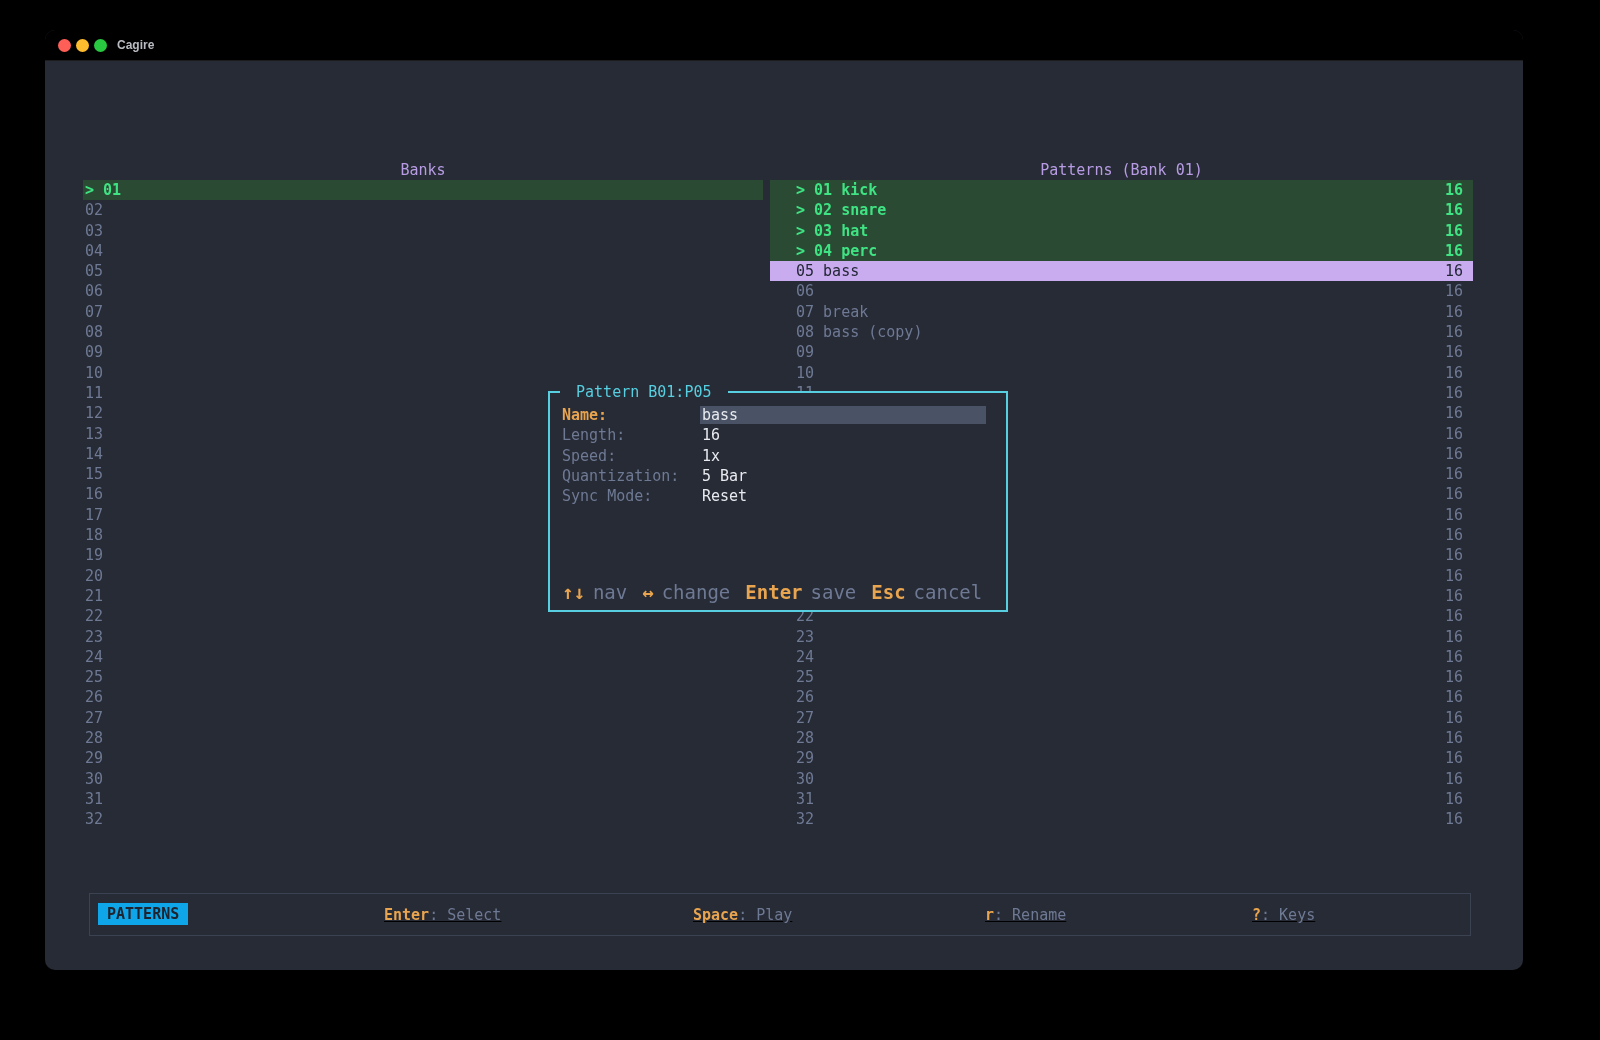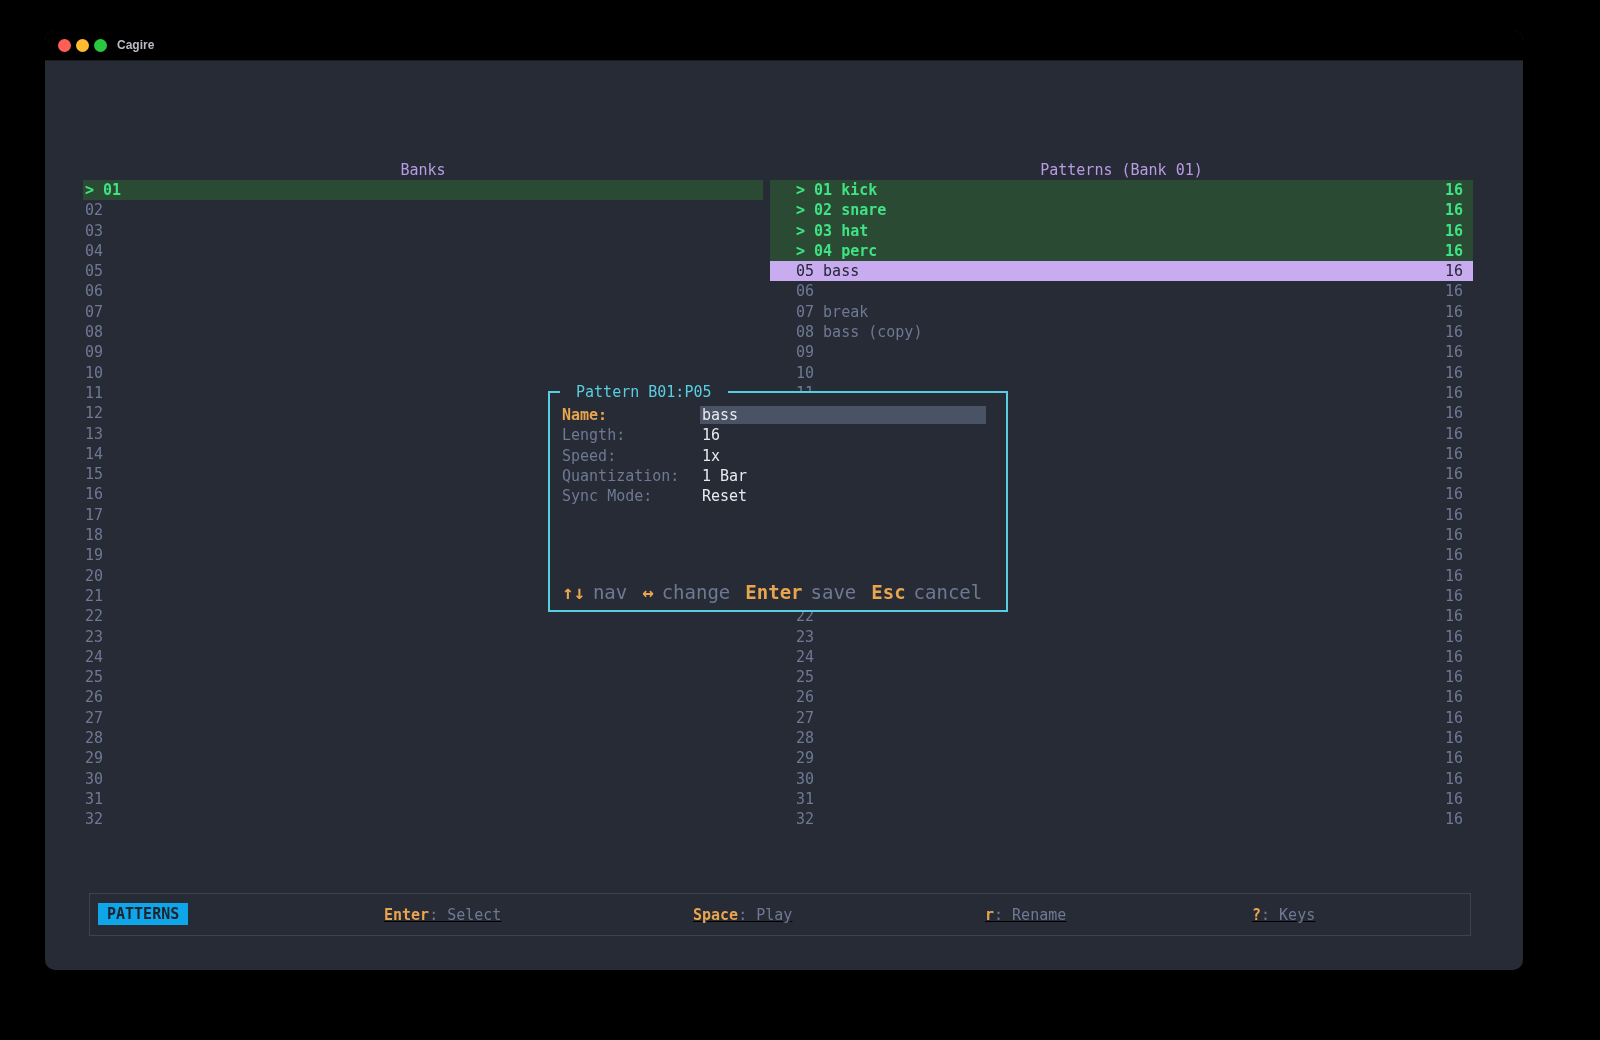--- a/index.html
+++ b/index.html
@@ -147,21 +147,21 @@
       <div class="row normal"><span>31</span><span class="count">16</span></div>
       <div class="row normal"><span>32</span><span class="count">16</span></div>
     </div>
 
   <div class="dialog">
     <div class="dialog-title"> Pattern B01:P05 </div>
     <div class="dfields" id="dialog-fields">
         <div class="dfield active"><span class="dlabel">Name:</span><span class="dinput"><span class="dvalue">bass</span></span></div>
         <div class="dfield"><span class="dlabel">Length:</span><span class="dvalue">16</span></div>
         <div class="dfield"><span class="dlabel">Speed:</span><span class="dvalue">1x</span></div>
-        <div class="dfield"><span class="dlabel">Quantization:</span><span class="dvalue">1 Bar</span></div>
+        <div class="dfield"><span class="dlabel">Quantization:</span><span class="dvalue">5 Bar</span></div>
         <div class="dfield"><span class="dlabel">Sync Mode:</span><span class="dvalue">Reset</span></div>
       </div>
     <div class="dialog-hints" id="dialog-hints"><span class="hint"><span class="key">↑↓</span><span class="lbl">nav</span></span><span class="hint"><span class="key">↔</span><span class="lbl">change</span></span><span class="hint"><span class="key">Enter</span><span class="lbl">save</span></span><span class="hint"><span class="key">Esc</span><span class="lbl">cancel</span></span></div>
   </div>
 
   <div class="statusbar">
     <span class="mode-badge">PATTERNS</span>
     <span class="shint h0" id="sh0"><span class="hint"><span class="key">Enter</span><span class="lbl">: Select</span></span></span>
     <span class="shint h1" id="sh1"><span class="hint"><span class="key">Space</span><span class="lbl">: Play</span></span></span>
     <span class="shint h2" id="sh2"><span class="hint"><span class="key">r</span><span class="lbl">: Rename</span></span></span>

